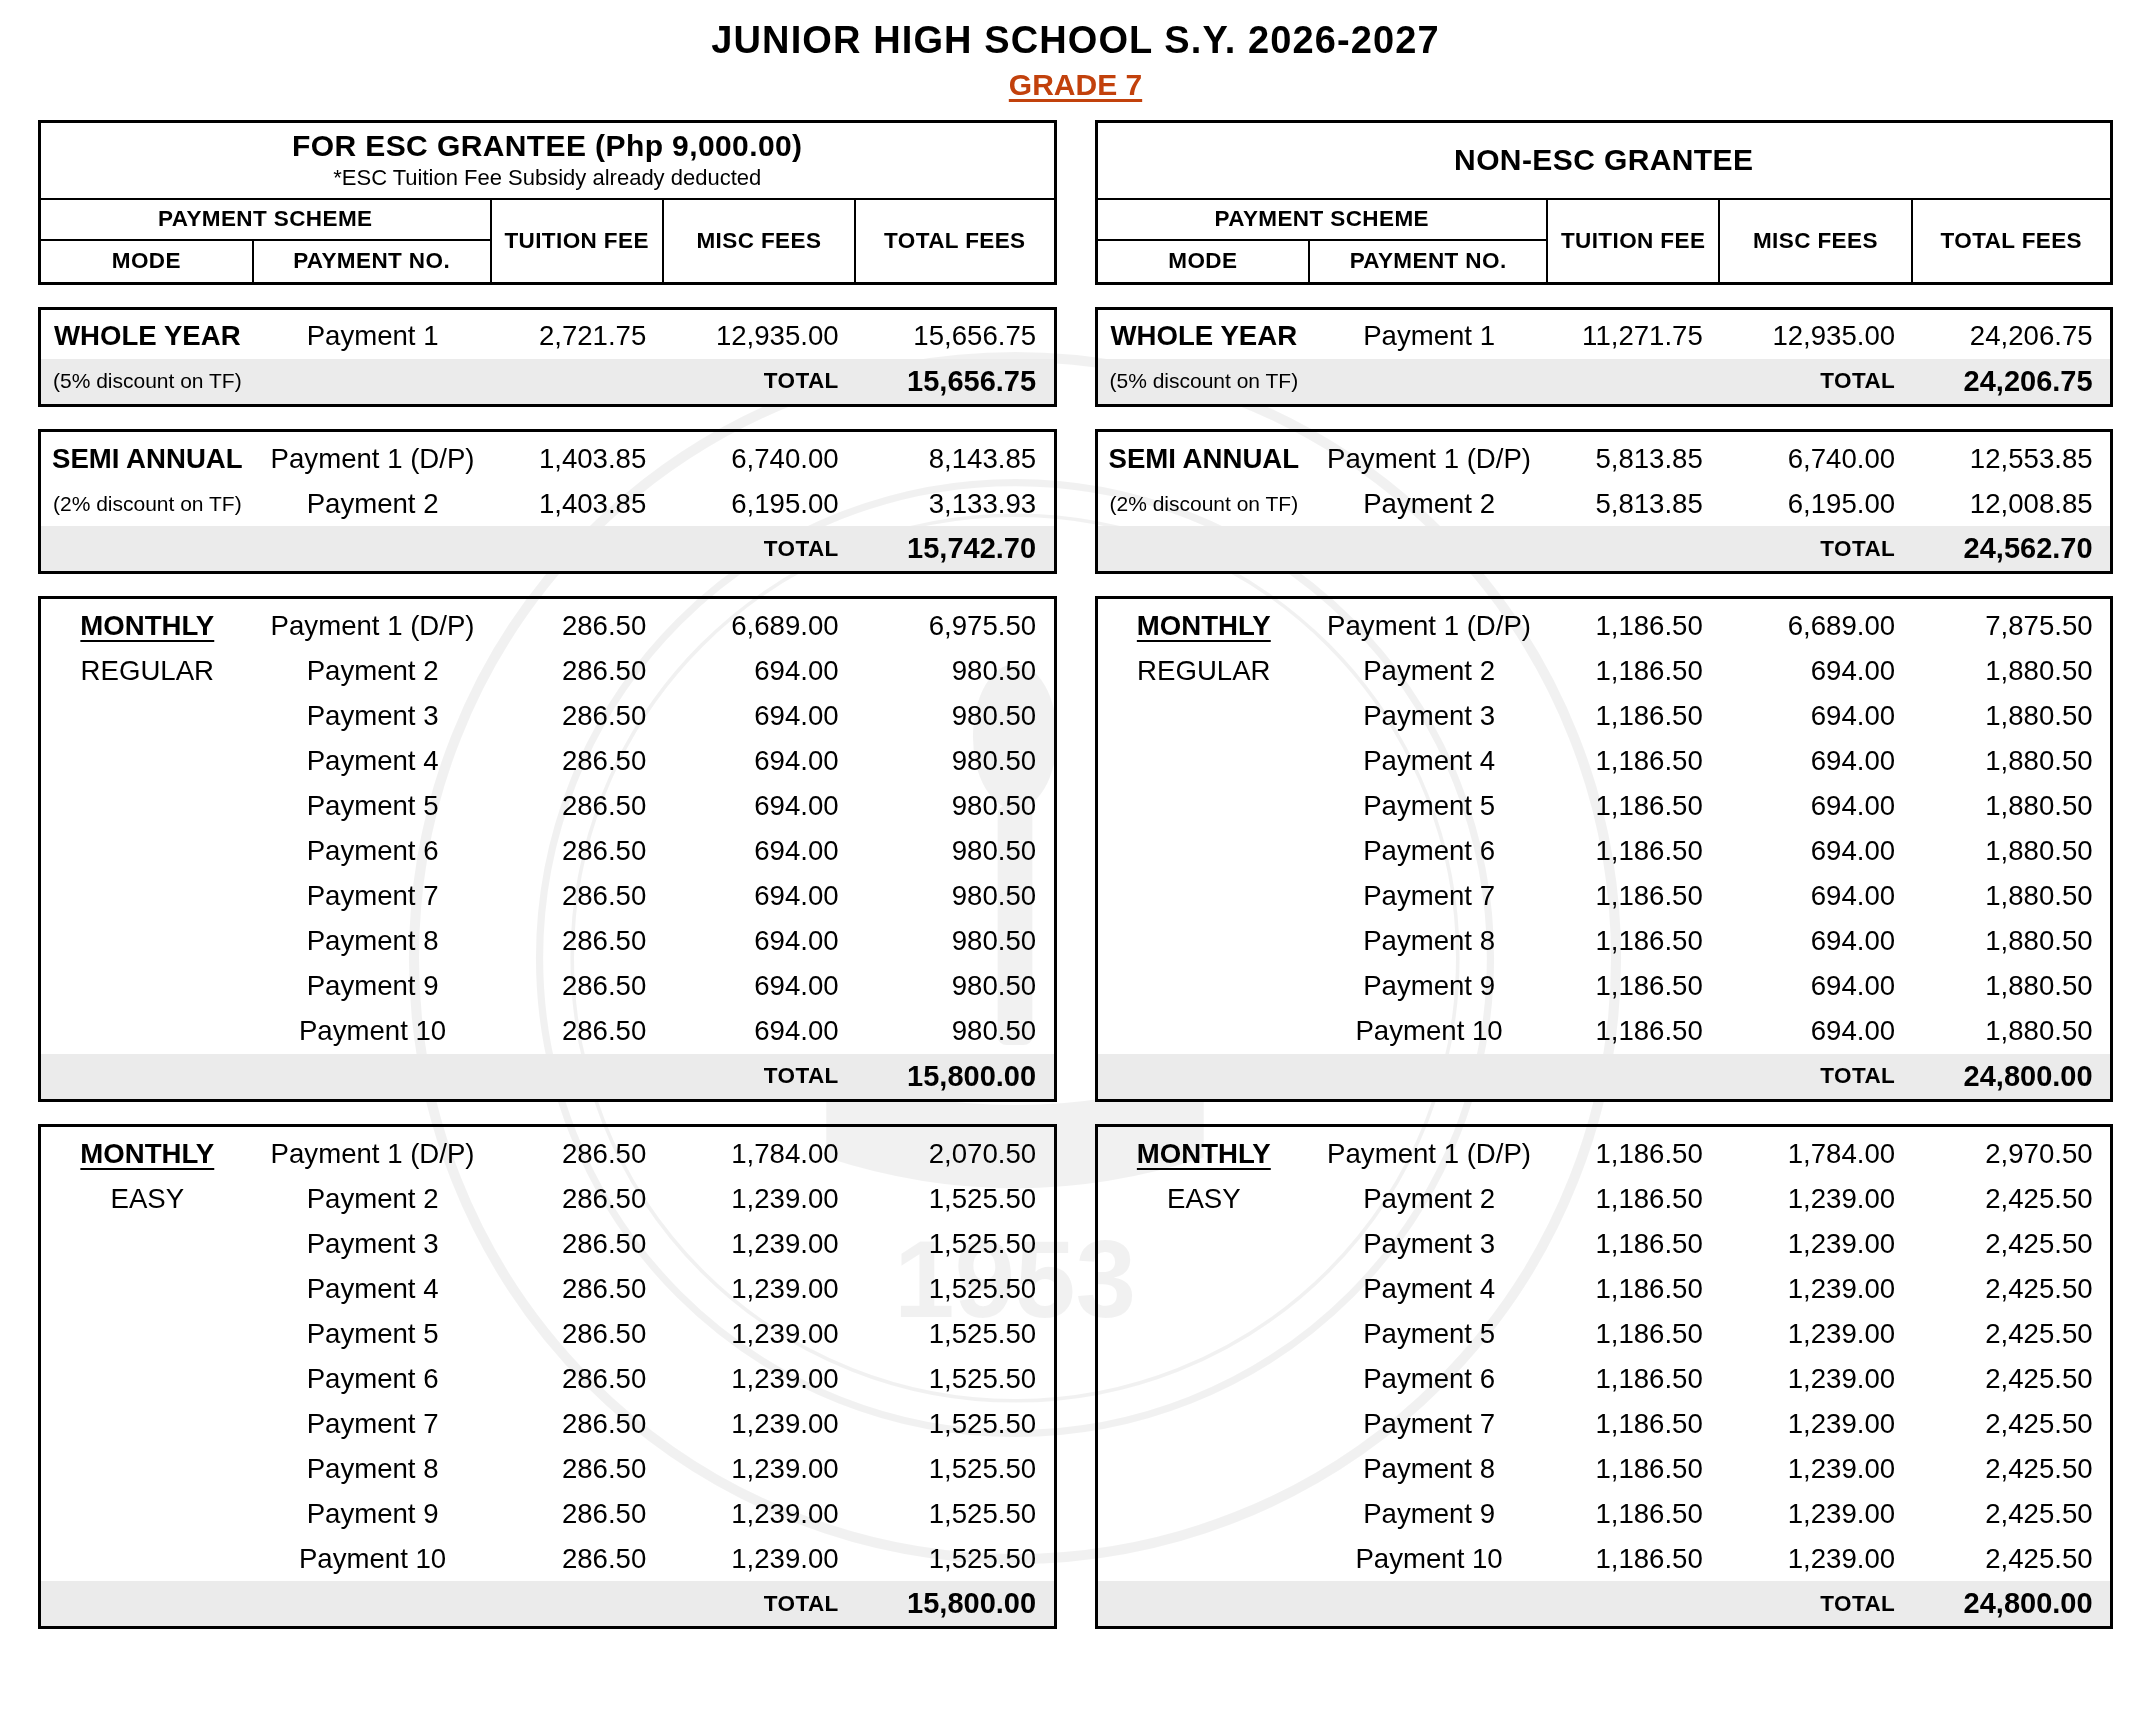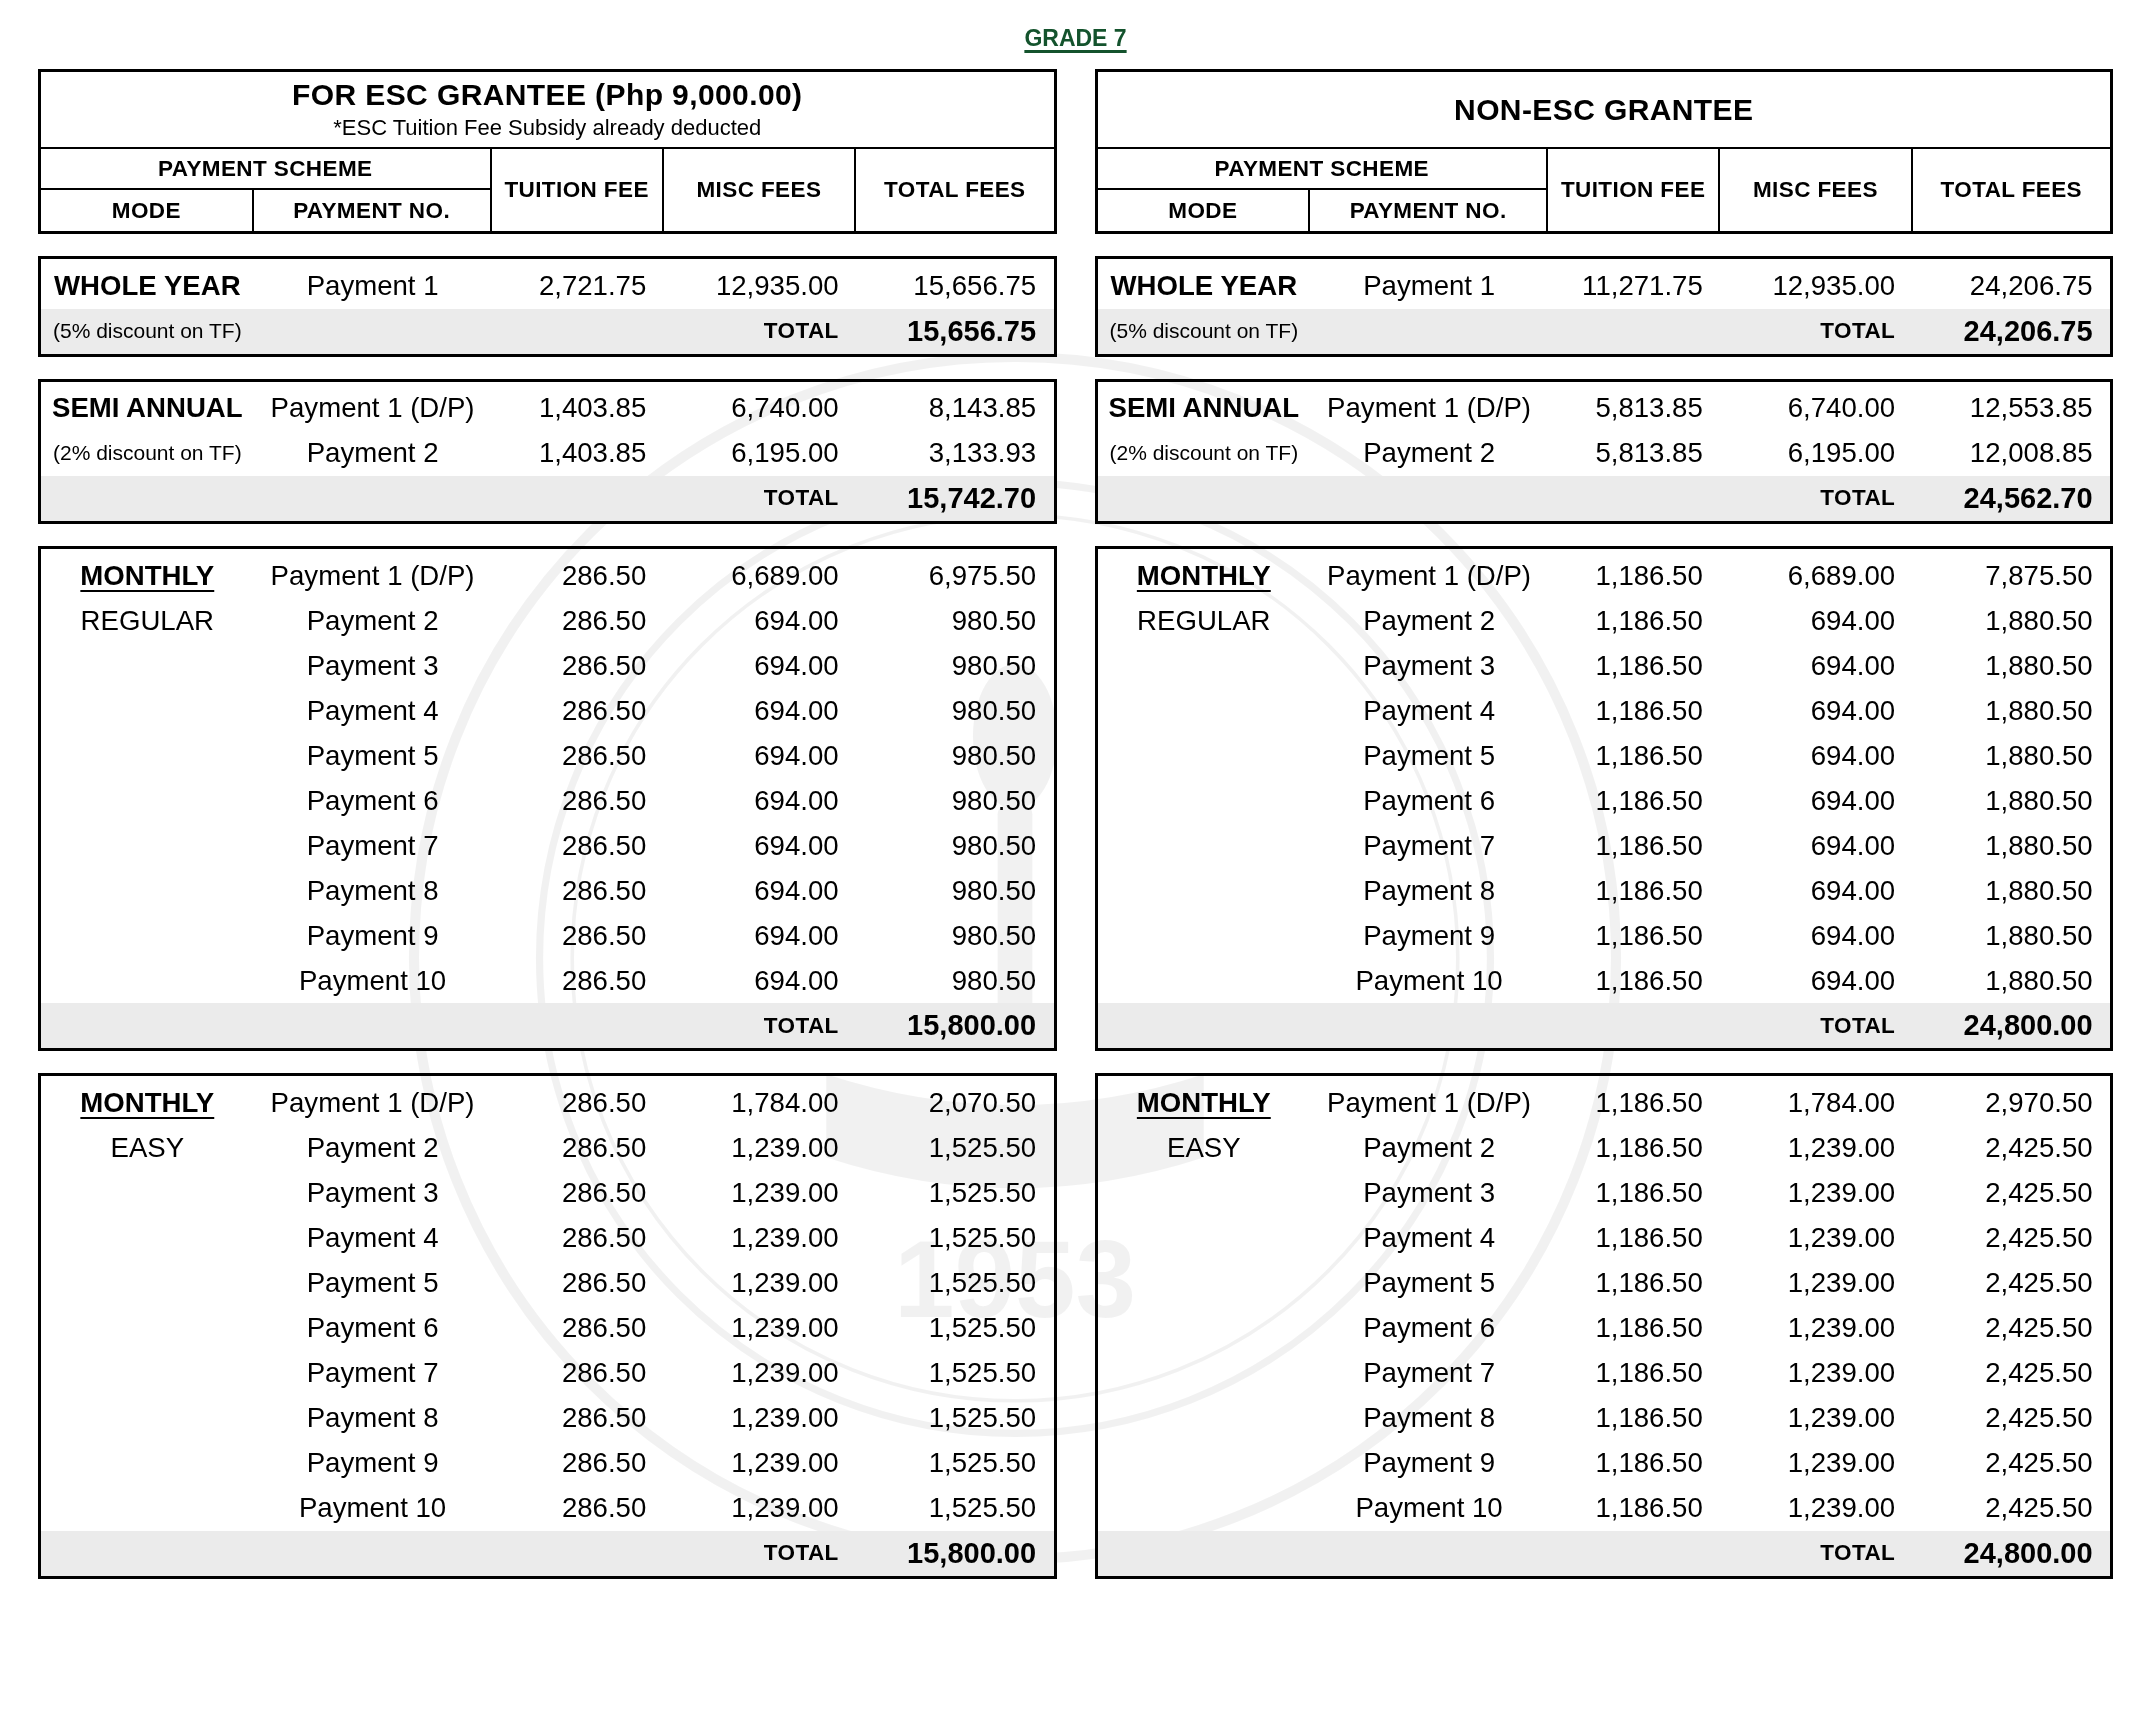--- a/index.html
+++ b/index.html
@@ -7,21 +7,21 @@
   body {
     width: 2151px; height: 1716px;
     font-family: "Liberation Sans", sans-serif;
     color: #000; position: relative; overflow: hidden;
   }
   .page { position: relative; width: 100%; height: 100%; padding: 19px 38px 14.5px; }
 
   
   .page-header { text-align: center; margin-bottom: 17.4px; position: relative; z-index: 2; }
   .page-header h1, .page-header h2 { font-size: 38px; font-weight: 700; letter-spacing: 1.1px; line-height: 1.14; }
-  .grade { color: #14532d; font-size: 23px; font-weight: 700; text-decoration: underline; text-decoration-thickness: 2.9px; text-underline-offset: 4.4px; margin-top: 5.8px; }
+  .grade { color: #c2410c; font-size: 30px; font-weight: 700; text-decoration: underline; text-decoration-thickness: 2.9px; text-underline-offset: 4.4px; margin-top: 5.8px; }
 
   
   .watermark { position: absolute; left: 398px; top: 341px; opacity: 0.05; z-index: 1; pointer-events: none; }
 
   
   .panels { position: relative; z-index: 2; display: grid; grid-template-columns: 1fr 1fr; column-gap: 38px; }
   .panel { display: flex; flex-direction: column; }
   .box { border: 3.6px solid #000; background: rgba(255,255,255,0); }
   .header-box { margin-bottom: 22px; }
   .section-box { margin-bottom: 22px; padding-top: 4.4px; }
@@ -52,20 +52,21 @@
   .trow { background: #ebebeb; }
   .trow .c-totlabel { font-weight: 700; font-size: 22.5px; letter-spacing: 0.4px; }
   .trow .c-total { font-weight: 700; font-size: 29px; }
 </style>
 </head>
 <body>
 
 <div class="page">
 
   <header class="page-header">
+    <h2>JUNIOR HIGH SCHOOL S.Y. 2026-2027</h2>
     <div class="grade">GRADE 7</div>
   </header>
 
   <svg class="watermark" width="1234" height="1234" viewBox="0 0 1700 1700" aria-hidden="true">
     <circle cx="850" cy="850" r="828" fill="none" stroke="#000" stroke-width="14"></circle>
     <circle cx="850" cy="850" r="655" fill="none" stroke="#000" stroke-width="10"></circle>
     <circle cx="850" cy="850" r="610" fill="none" stroke="#000" stroke-width="5"></circle>
     <ellipse cx="850" cy="545" rx="58" ry="100" fill="#000"></ellipse>
     <rect x="826" y="640" width="48" height="330" rx="12" fill="#000"></rect>
     <path d="M590,1010 Q850,1095 1110,1010 L1110,1125 Q850,1210 590,1125 Z" fill="#000"></path>

